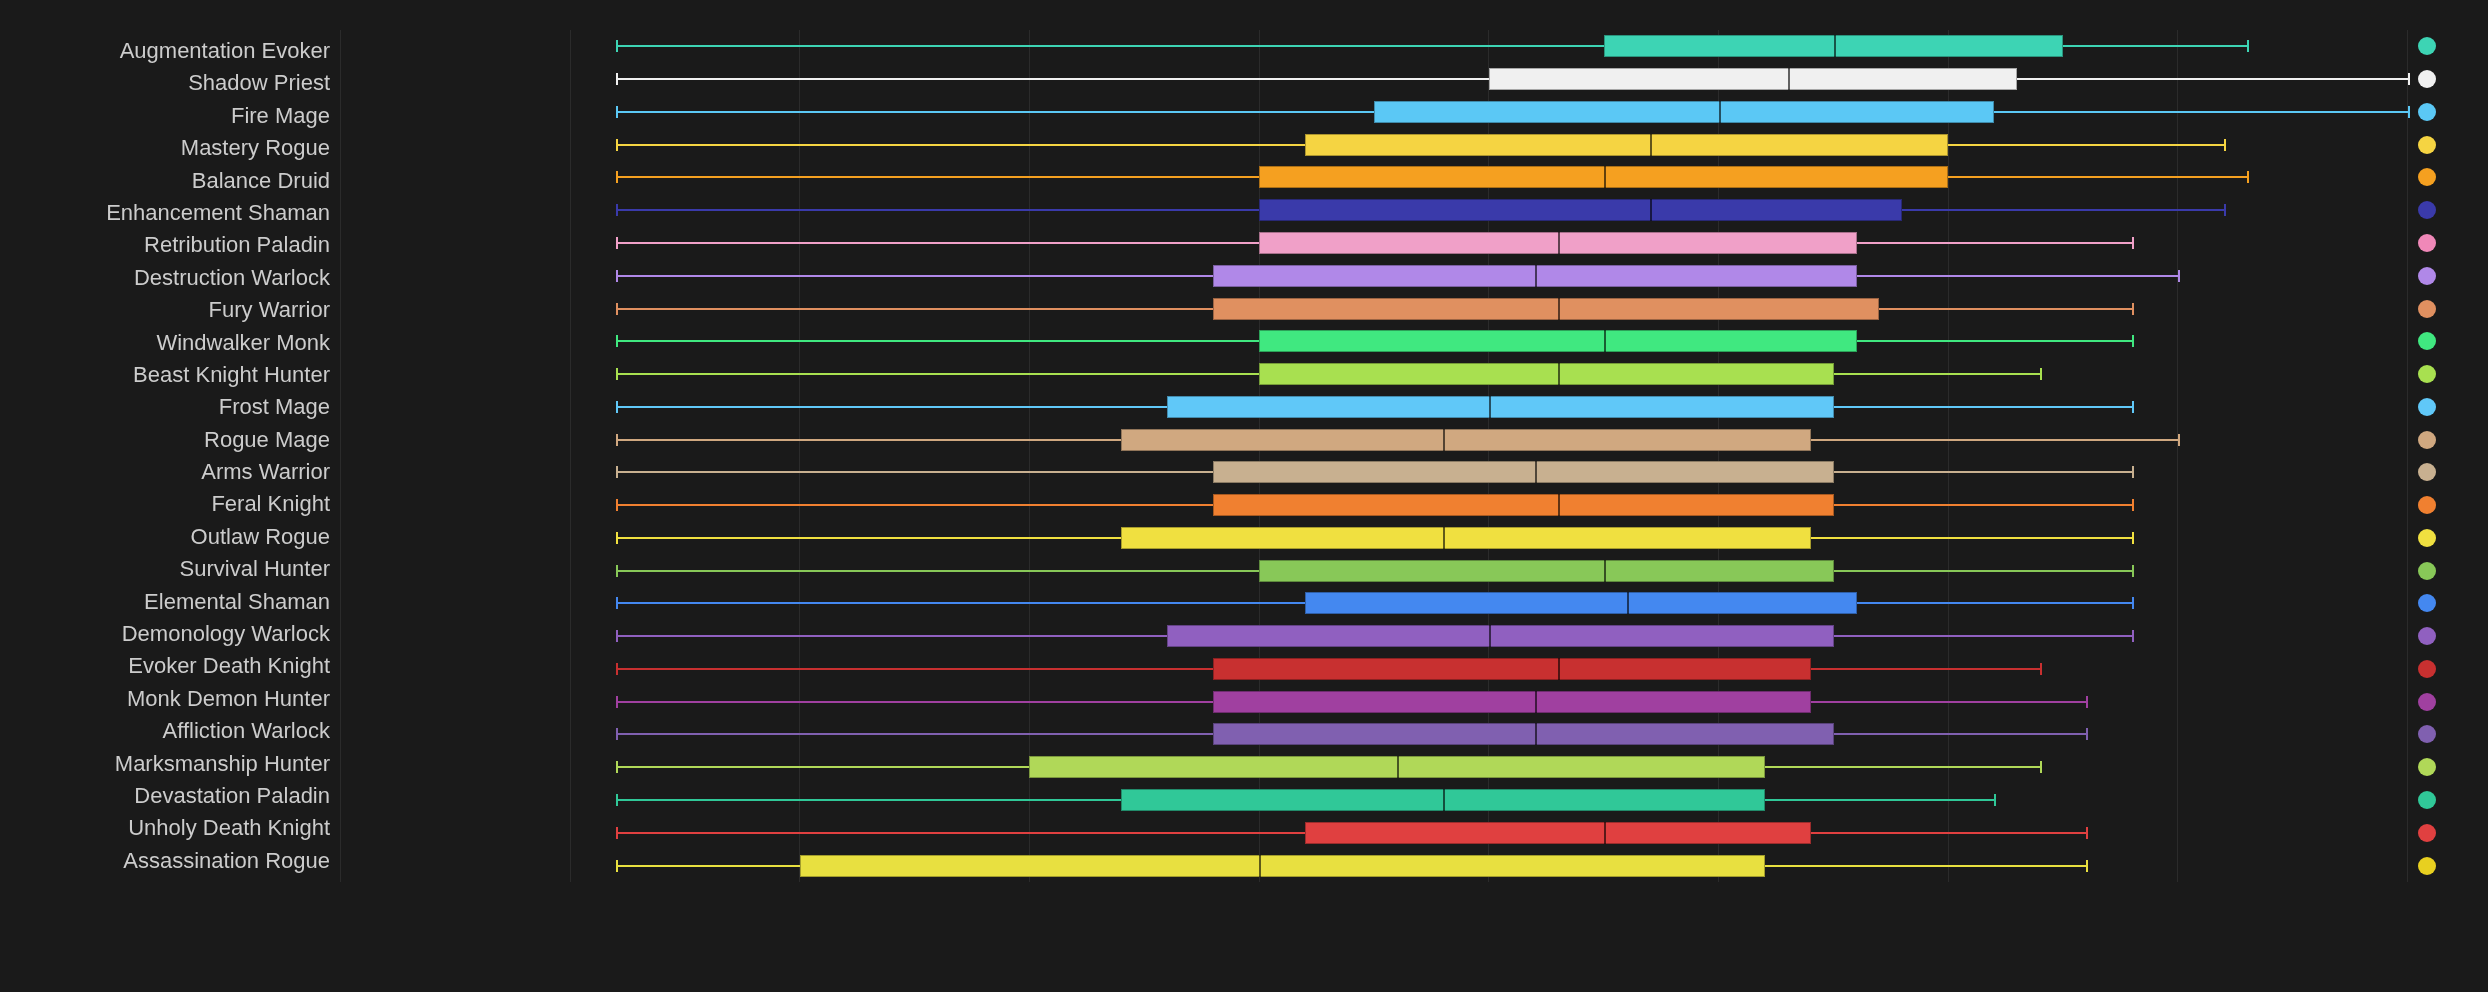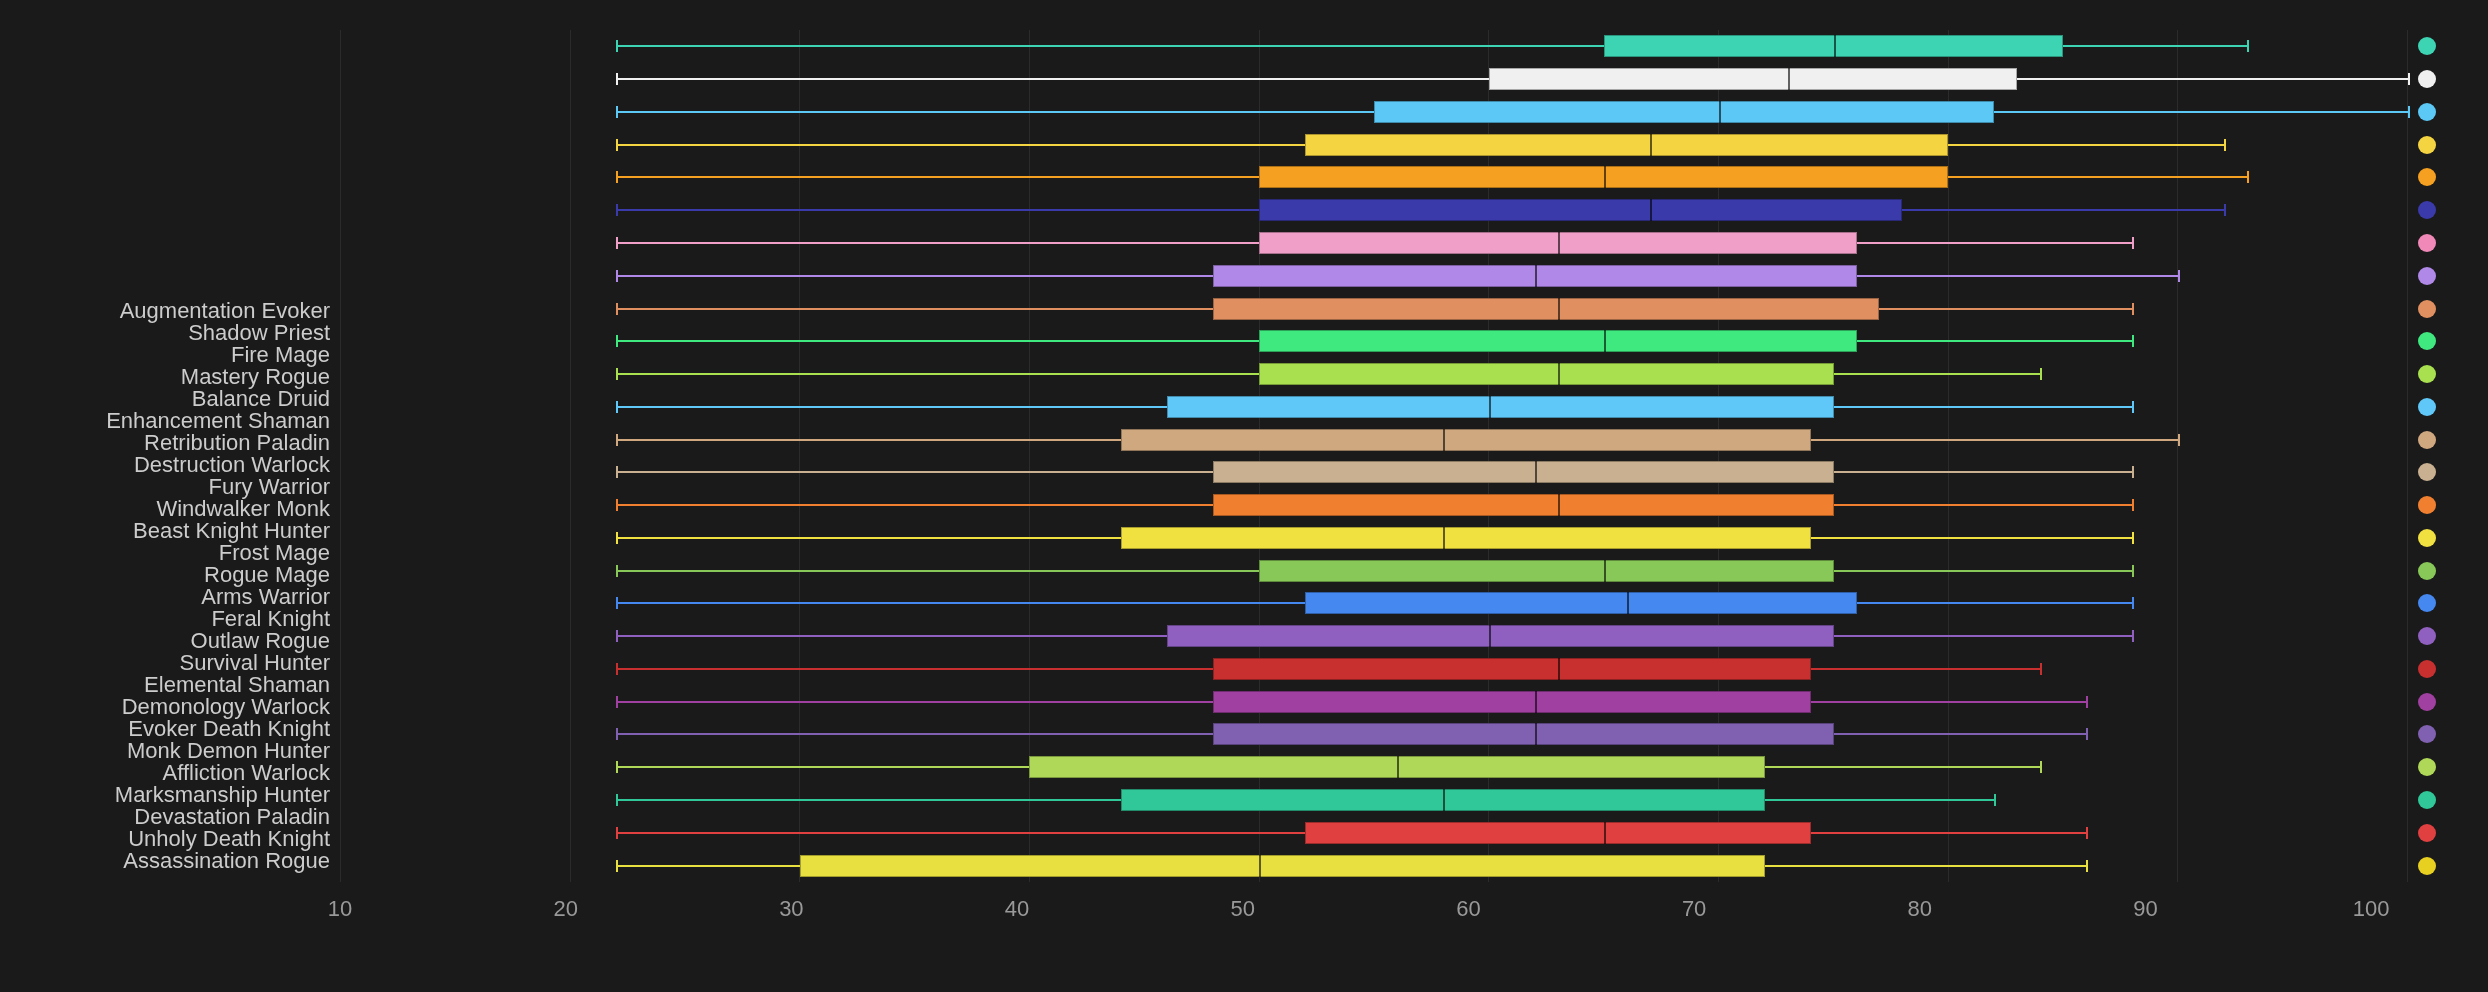--- a/index.html
+++ b/index.html
@@ -23,21 +23,21 @@
       position: relative;
       display: flex;
       width: 100%;
       height: 100%;
     }
     .y-labels {
       width: 340px;
       flex-shrink: 0;
       display: flex;
       flex-direction: column;
-      justify-content: flex-end;
+      justify-content: space-between;
       padding: 10px 10px 10px 32px;
       height: calc(100% - 60px);
       margin-top: 10px;
     }
     .y-label {
       text-align: right;
       font-size: 22px;
       color: #cccccc;
       white-space: nowrap;
       line-height: 1;
@@ -374,32 +374,20 @@
             <div class="median-line" style="left: 61.111%; background-color: rgba(0, 0, 0, 0.6);"></div>
           </div>
           <div class="box-row">
             <div class="whisker-line" style="left: 13.333%; width: 71.111%; background-color: rgb(232, 224, 64);"></div>
             <div style="position: absolute; width: 2px; height: 12px; top: 50%; transform: translateY(-50%); background-color: rgb(232, 224, 64); left: 13.333%;"></div>
             <div style="position: absolute; width: 2px; height: 12px; top: 50%; transform: translateY(-50%); background-color: rgb(232, 224, 64); left: 84.444%;"></div>
             <div class="box-rect" style="left: 22.222%; width: 46.667%; background-color: rgb(232, 224, 64);"></div>
             <div class="median-line" style="left: 44.444%; background-color: rgba(0, 0, 0, 0.6);"></div>
           </div>
         </div>
-      <div class="x-axis" id="x-axis">
-          <div class="x-label">10</div>
-          <div class="x-label">20</div>
-          <div class="x-label">30</div>
-          <div class="x-label">40</div>
-          <div class="x-label">50</div>
-          <div class="x-label">60</div>
-          <div class="x-label">70</div>
-          <div class="x-label">80</div>
-          <div class="x-label">90</div>
-          <div class="x-label">100</div>
-        </div>
       <div class="x-title"></div>
       <div class="dot-area" id="dot-area">
           <div class="dot-row">
             <div class="dot" style="background-color: rgb(61, 212, 180);"></div>
           </div>
           <div class="dot-row">
             <div class="dot" style="background-color: rgb(240, 240, 240);"></div>
           </div>
           <div class="dot-row">
             <div class="dot" style="background-color: rgb(91, 200, 245);"></div>

